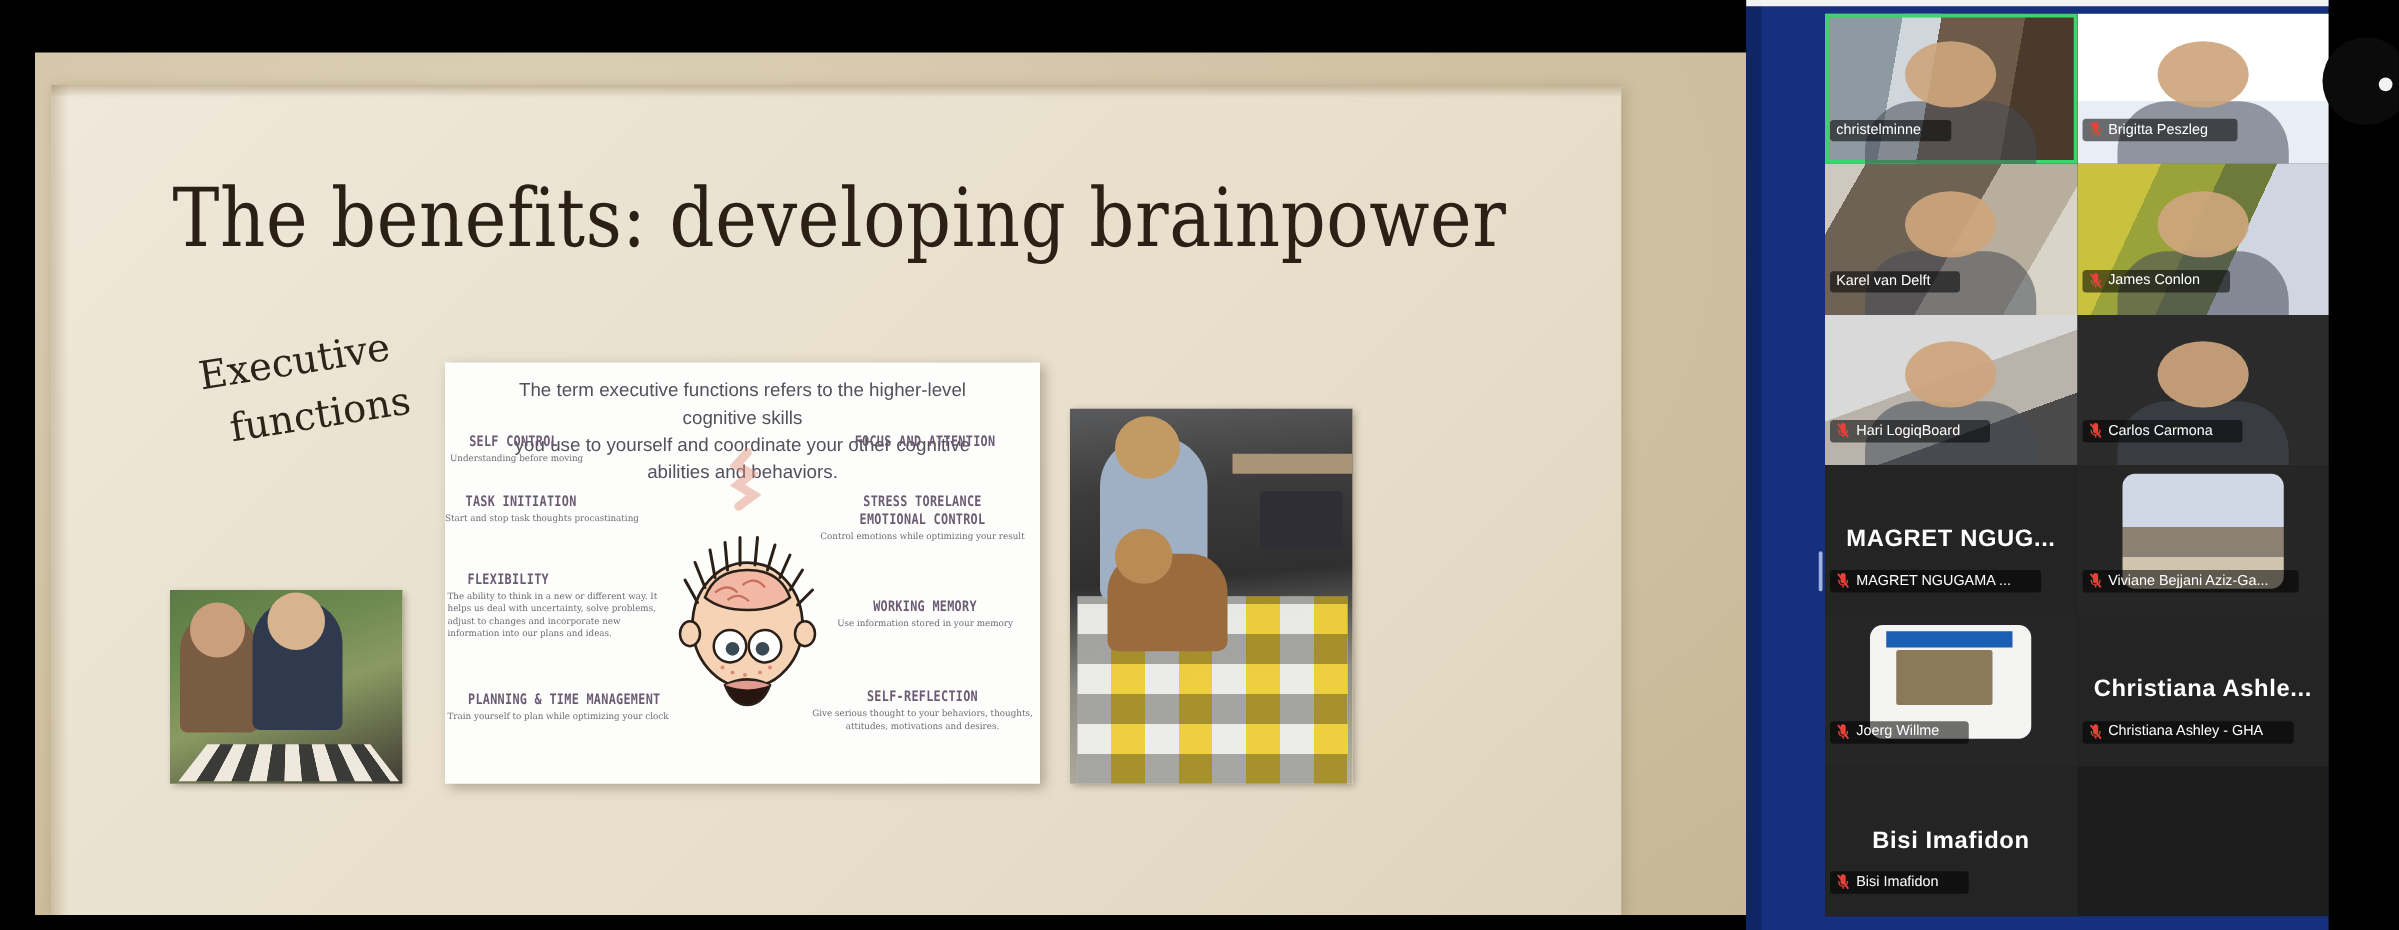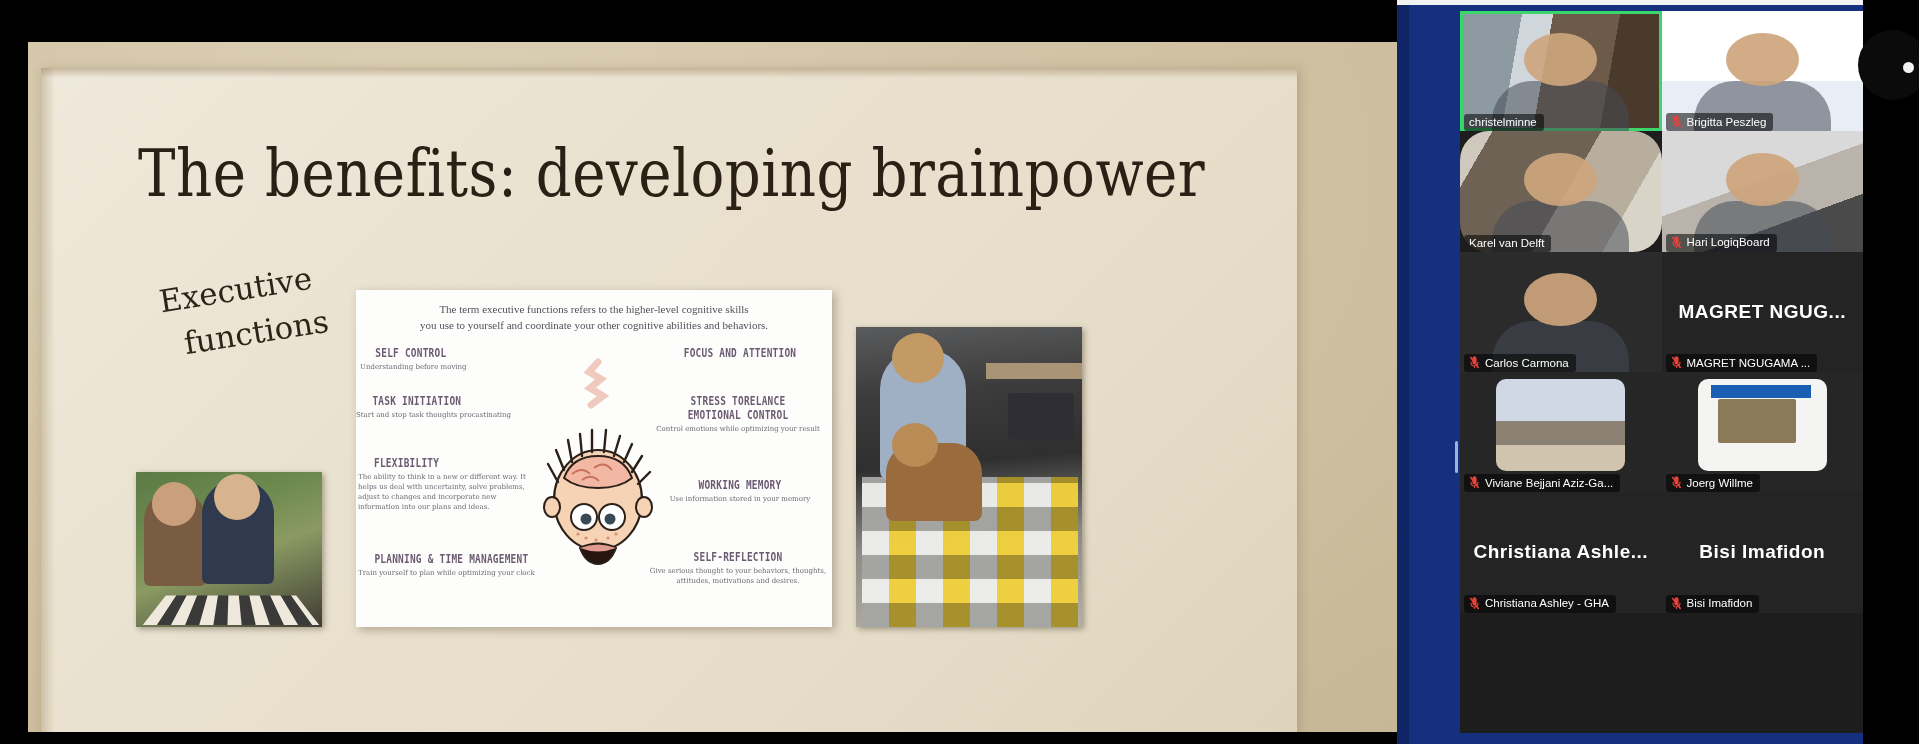--- a/index.html
+++ b/index.html
@@ -56,22 +56,22 @@
   .exec-label .l2 { display:block; margin-left: 18px; }
 
   
   .info-card {
     position: absolute; left: 328px; top: 248px; width: 476px; height: 337px;
     background: #fdfdfc; box-shadow: 3px 3px 9px rgba(70,55,30,.35);
     overflow: hidden;
   }
   .info-intro {
     position: absolute; left: 0; right: 0; top: 12px;
-    text-align: center; font-family: Liberation Serif, serif;
-    font-size: 11px; color: #54505c; line-height: 1.45;
+    text-align: center; font-family: Liberation Sans, sans-serif;
+    font-size: 15px; color: #54505c; line-height: 1.45;
     padding: 0 34px;
   }
   .brain-kid {
     position: absolute; left: 186px; top: 62px; width: 112px; height: 272px;
   }
   .ef-item { position: absolute; text-align: center; }
   .ef-title {
     font-family: "DejaVu Sans Mono", monospace;
     font-weight: bold; font-size: 11.5px; color: #6b5b72;
     letter-spacing: .3px; transform: scaleX(.82); transform-origin: center;
@@ -131,39 +131,39 @@
   .tiles {
     position: absolute; left: 63px; top: 11px; width: 403px; height: 722px;
     display: grid; grid-template-columns: 1fr 1fr; grid-template-rows: repeat(6, 1fr);
     gap: 0px; background: #1d1d1d;
   }
   .tile { position: relative; overflow: hidden; background: #232323; }
   .tile.speaking { outline: 3px solid #3ad66b; outline-offset: -3px; z-index: 3; }
   .tile-video { position:absolute; inset:0; }
 
   .name-tag {
-    position: absolute; left: 4px; bottom: 0; max-width: calc(100% - 8px);
+    position: absolute; left: 4px; bottom: 18px; max-width: calc(100% - 8px);
     display: flex; align-items: center; gap: 5px;
-    background: rgba(0,0,0,.55); border-radius: 3px; padding: 2px 7px 3px 5px;
+    background: rgba(0,0,0,.55); border-radius: 3px; padding: 2px 24px 3px 5px;
     color: #fff; font-size: 11.5px; white-space: nowrap;
     overflow: hidden; text-overflow: ellipsis;
   }
   .mute-icon { flex: 0 0 auto; width: 11px; height: 13px; position: relative; display:block; }
   .avatar-initials {
     position:absolute; inset:0; display:flex; align-items:center; justify-content:center;
     color:#fff; font-size:19px; font-weight:bold; letter-spacing:.5px;
     background:#242424; padding: 0 6px; 
   }
   .avatar-photo { position:absolute; left:18%; top:6%; width:64%; height:76%; border-radius:10px; overflow:hidden; }
 
   
   .bg-christel { background: linear-gradient(100deg,#8e9aa2 0 28%,#cfd7dc 28% 42%,#6d5a49 42% 72%,#4a3a2c 72% 100%); }
   .bg-brigitta { background: linear-gradient(180deg,#ffffff 0 58%,#e9eef6 58% 100%); }
   .bg-john { background: linear-gradient(115deg,#6b4a22 0 18%,#8a6a34 18% 40%,#3c2a18 40% 64%,#7d5c30 64% 100%); }
-  .bg-karel { background: linear-gradient(120deg,#cfc9bd 0 12%,#6e6254 12% 52%,#b8ae9d 52% 78%,#d9d4c8 78% 100%); border-radius: 29px; }
+  .bg-karel { background: linear-gradient(120deg,#cfc9bd 0 12%,#6e6254 12% 52%,#b8ae9d 52% 78%,#d9d4c8 78% 100%); }
   .bg-james { background: linear-gradient(115deg,#c9c23f 0 26%,#9aa23a 26% 46%,#6e7a3a 46% 62%,#cfd6e0 62% 100%); }
   .bg-hari { background: linear-gradient(160deg,#d9d9d9 0 44%,#b9b3ab 44% 70%,#4a4a4a 70% 100%); }
   .bg-carlos { background:#2b2b2b; }
   .bg-dark { background:#262626; }
 
   .vid-head { position:absolute; border-radius:50%; }
   .vid-body { position:absolute; border-radius: 40px 40px 0 0; }
 
   .viv-photo { background: linear-gradient(180deg,#cfd8e4 0 46%,#8b8274 46% 72%,#d0c4ae 72% 100%); }
   .joerg-photo { background:#f4f4f2; }
@@ -336,20 +336,34 @@
           </div>
         </div>
         <div class="tile bg-karel">
           <div class="tile-video"></div>
           <div class="vid-body" style="left: 16%; top: 58%; width: 68%; height: 44%; background: rgba(70, 75, 85, 0.55);"></div>
           <div class="vid-head" style="left: 32%; top: 18%; width: 36%; height: 44%; background: rgba(205, 165, 125, 0.92);"></div>
           <div class="name-tag">
             <span>Karel van Delft</span>
           </div>
         </div>
+        <div class="tile bg-james">
+          <div class="tile-video"></div>
+          <div class="vid-body" style="left: 16%; top: 58%; width: 68%; height: 44%; background: rgba(70, 75, 85, 0.55);"></div>
+          <div class="vid-head" style="left: 32%; top: 18%; width: 36%; height: 44%; background: rgba(205, 165, 125, 0.92);"></div>
+          <div class="name-tag">
+            <span class="mute-icon"><svg viewBox="0 0 16 18" width="11" height="13" aria-hidden="true">
+  <path d="M5 3a3 3 0 0 1 6 0v6a3 3 0 0 1-6 0z" fill="#e8413a"></path>
+  <path d="M3 8v1a5 5 0 0 0 10 0V8" stroke="#e8413a" stroke-width="1.6" fill="none"></path>
+  <path d="M8 14v3" stroke="#e8413a" stroke-width="1.6"></path>
+  <path d="M2 1 L14 17" stroke="#e8413a" stroke-width="2.2"></path>
+</svg></span>
+            <span>James Conlon</span>
+          </div>
+        </div>
         <div class="tile bg-hari">
           <div class="tile-video"></div>
           <div class="vid-body" style="left: 16%; top: 58%; width: 68%; height: 44%; background: rgba(70, 75, 85, 0.55);"></div>
           <div class="vid-head" style="left: 32%; top: 18%; width: 36%; height: 44%; background: rgba(205, 165, 125, 0.92);"></div>
           <div class="name-tag">
             <span class="mute-icon"><svg viewBox="0 0 16 18" width="11" height="13" aria-hidden="true">
   <path d="M5 3a3 3 0 0 1 6 0v6a3 3 0 0 1-6 0z" fill="#e8413a"></path>
   <path d="M3 8v1a5 5 0 0 0 10 0V8" stroke="#e8413a" stroke-width="1.6" fill="none"></path>
   <path d="M8 14v3" stroke="#e8413a" stroke-width="1.6"></path>
   <path d="M2 1 L14 17" stroke="#e8413a" stroke-width="2.2"></path>

